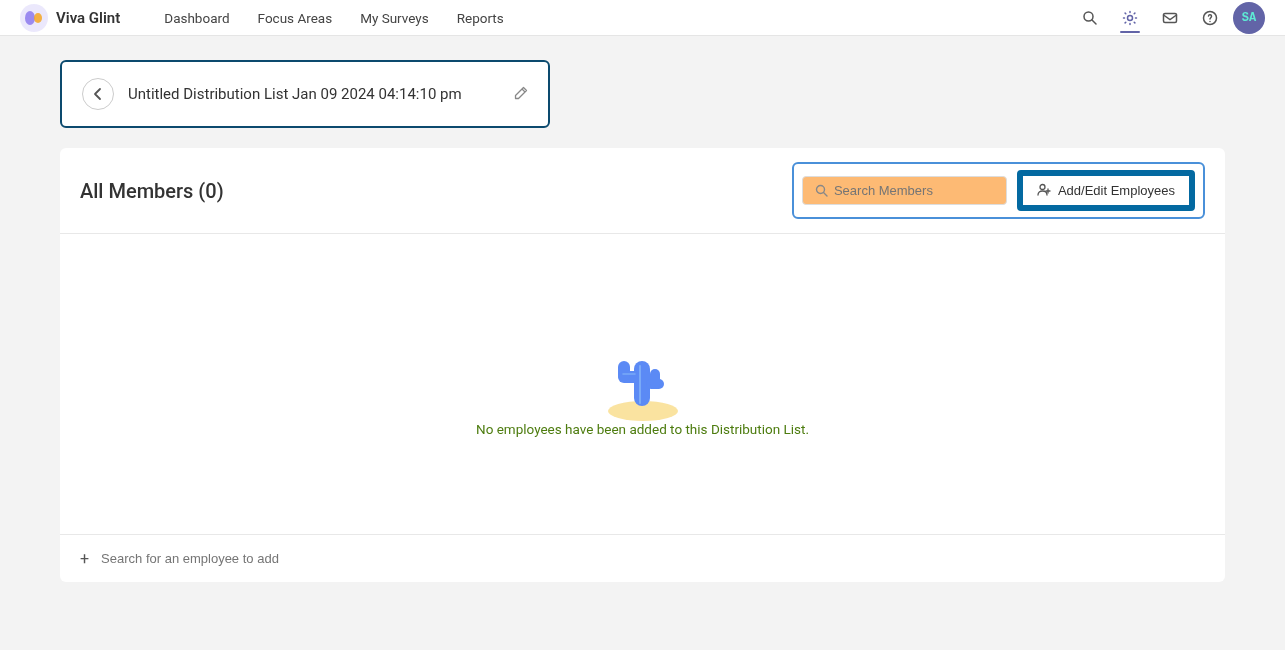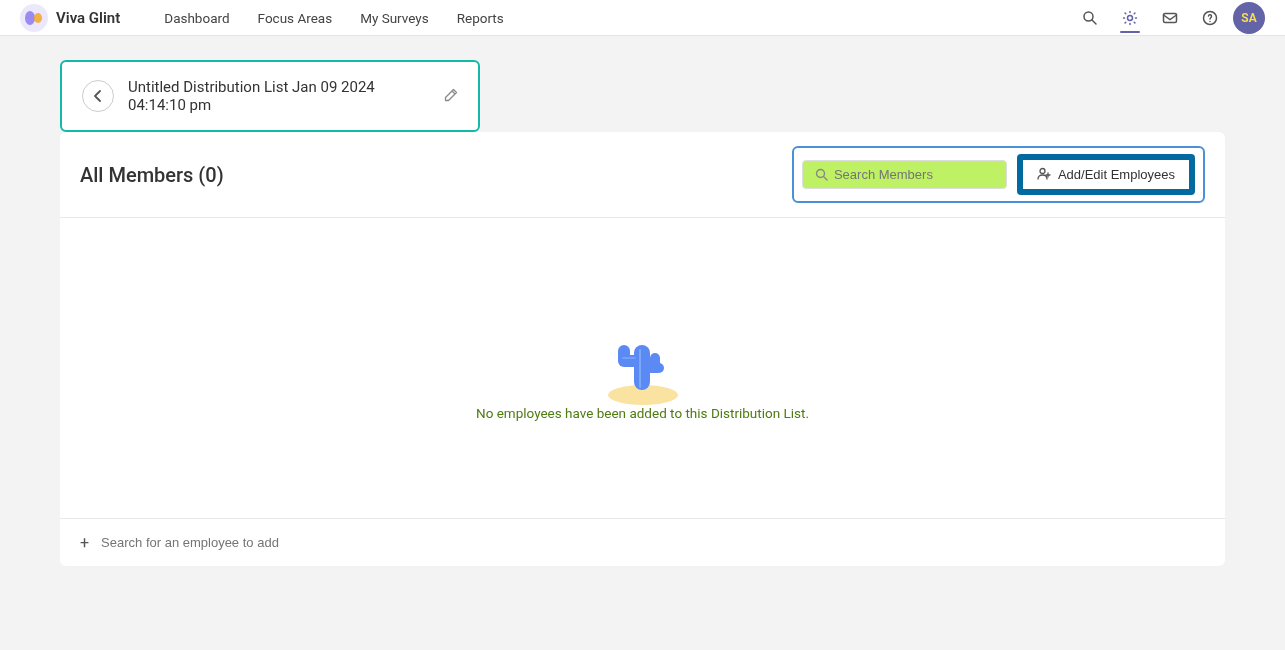--- a/index.html
+++ b/index.html
@@ -80,44 +80,46 @@
       width: 20px;
       height: 2px;
       background: #6264a7;
       border-radius: 2px;
     }
     .avatar-btn {
       width: 32px;
       height: 32px;
       border-radius: 50%;
       background: #6264a7;
-      color: #fde047;
+      color: #5eead4;
       display: flex;
       align-items: center;
       justify-content: center;
       font-size: 12px;
       font-weight: 600;
       cursor: pointer;
+      font-family: Liberation Mono, monospace;
     }
 
     
     .main {
       padding: 24px 60px;
     }
 
     
     .header-card {
       background: #fff;
-      border: 2px solid #14b8a6;
+      border: 2px solid #0c4a6e;
       border-radius: 6px;
       padding: 16px 20px;
       display: flex;
       align-items: center;
       gap: 14px;
-      width: 420px;
+      width: 490px;
+      margin-bottom: 20px;
     }
     .back-btn {
       width: 32px;
       height: 32px;
       border-radius: 50%;
       border: 1px solid #ccc;
       display: flex;
       align-items: center;
       justify-content: center;
       cursor: pointer;
@@ -164,21 +166,21 @@
       align-items: center;
       gap: 10px;
       border: 2px solid #4a90d9;
       border-radius: 6px;
       padding: 6px 8px;
     }
     .search-box {
       display: flex;
       align-items: center;
       gap: 6px;
-      background: #bef264;
+      background: #fdba74;
       border: 1px solid #ddd;
       border-radius: 4px;
       padding: 6px 12px;
       min-width: 200px;
     }
     .search-icon {
       color: #888;
       font-size: 13px;
     }
     .search-input {

